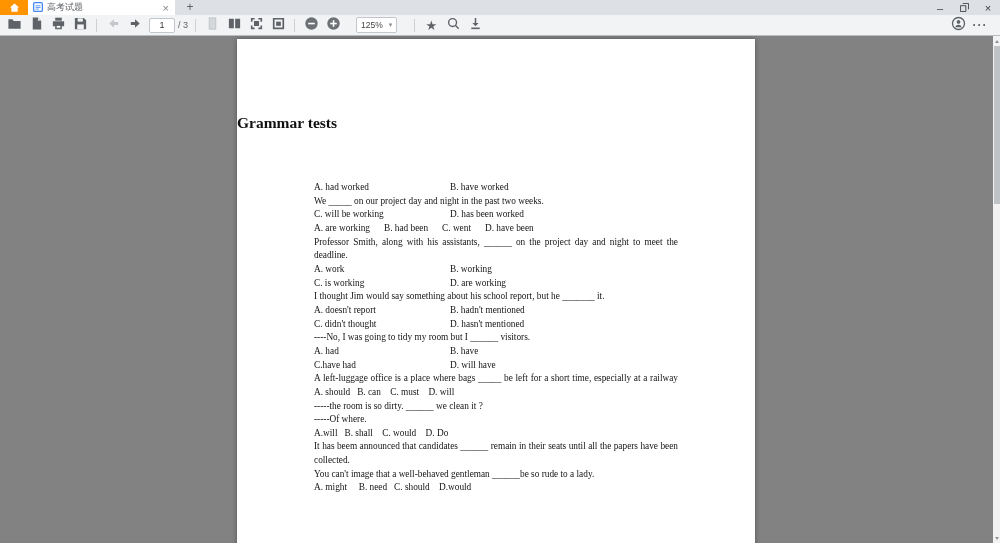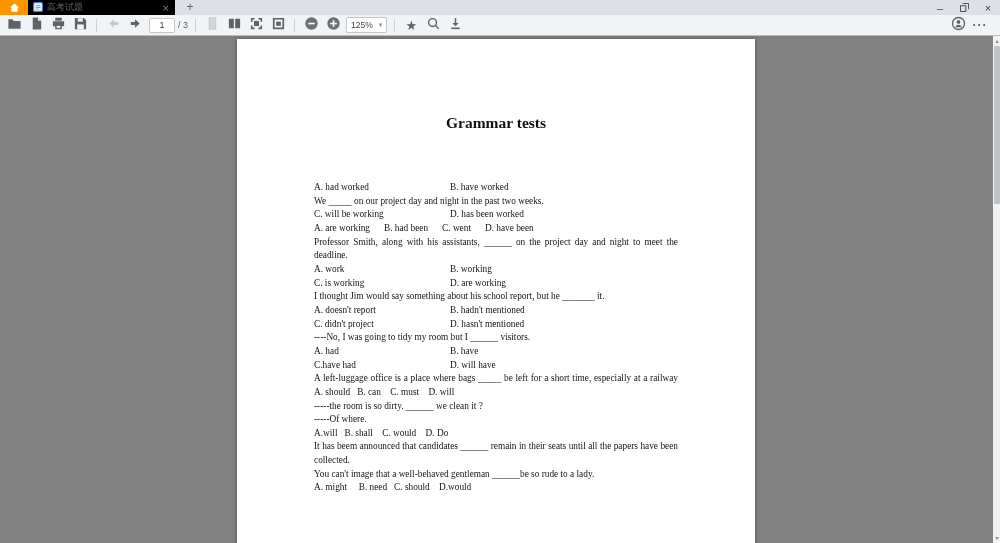--- a/index.html
+++ b/index.html
@@ -4,21 +4,21 @@
 <style>
   * { box-sizing: border-box; margin: 0; padding: 0; }
   html, body { width: 1000px; height: 543px; overflow: hidden; }
   body { font-family: "Liberation Sans", sans-serif; background: #828282; position: relative; }
 
   
   .tabbar { position: absolute; top: 0; left: 0; width: 1000px; height: 15px;
             background: #dde0e4; display: flex; align-items: stretch; }
   .home-btn { width: 28px; height: 15px; background: #ff9300; display: flex;
               align-items: center; justify-content: center; cursor: pointer; flex: none; }
-  .tab { width: 147px; background: #000000; display: flex; align-items: center;
+  .tab { width: 147px; background: #ffffff; display: flex; align-items: center;
          padding: 0 6px 0 5px; gap: 4px; font-size: 9px; color: #5f6368; flex: none; }
   .tab-title { overflow: hidden; white-space: nowrap; }
   .tab-close { margin-left: auto; font-size: 11px; line-height: 10px; color: #80858b; cursor: pointer; }
   .newtab { width: 18px; text-align: center; font-size: 12px; color: #5f6368;
             line-height: 14px; margin-left: 6px; cursor: pointer; flex: none; }
   .wincontrols { position: absolute; right: 0; top: 0; height: 15px; display: flex;
                  align-items: center; gap: 0; }
   .winbtn { width: 24px; height: 15px; display: flex; align-items: center; justify-content: center;
             font-size: 11px; color: #3c4043; cursor: pointer; }
 
@@ -26,33 +26,33 @@
   .toolbar { position: absolute; top: 15px; left: 0; width: 1000px; height: 21px;
              background: #f2f3f5; border-bottom: 1px solid #b9bcbf;
              display: flex; align-items: center; padding: 0 3px; }
   .tbtn { width: 21px; height: 19px; display: flex; align-items: center; justify-content: center;
           cursor: pointer; flex: none; margin: 0 0.5px; }
   .sep { width: 1px; height: 13px; background: #cdd0d4; margin: 0 5px; flex: none; }
   .page-input { width: 26px; height: 15px; border: 1px solid #c3c7cb; background: #fff;
                 font-size: 9px; text-align: center; color: #333; border-radius: 2px; margin: 0 3px; }
   .page-total { font-size: 9px; color: #5f6368; margin-right: 2px; white-space: pre; }
   .zoom-box { height: 16px; border: 1px solid #c3c7cb; background: #fff; border-radius: 2px;
-              display: flex; align-items: center; padding: 0 4px; gap: 6px; margin: 0 2px;
+              display: flex; align-items: center; padding: 0 4px; gap: 6px; margin: 0 12px;
               font-size: 8.5px; color: #444; cursor: pointer; }
   .zoom-caret { font-size: 7px; color: #8a8f94; }
   .star-glyph { font-size: 13px; color: #5f6368; line-height: 13px; }
   .tb-right { margin-left: auto; display: flex; align-items: center; padding-right: 6px; }
   .more-dots { font-size: 12px; color: #5f6368; letter-spacing: 1px; font-weight: bold; }
 
   
   .viewport { position: absolute; top: 36px; left: 0; width: 993px; height: 507px;
               background: #828282; overflow: hidden; }
   .page { position: absolute; left: 237px; top: 3px; width: 518px; height: 820px;
           background: #fff; box-shadow: 0 0 5px rgba(0,0,0,0.35); }
-  .doc-title { position: absolute; top: 74px; left: 0; width: 100%; text-align: center;
+  .doc-title { position: absolute; top: 74px; left: 0; width: 100%; 
                font-family: "Liberation Serif", serif; font-weight: bold; font-size: 15.5px;
                color: #111; line-height: 20px; }
   .doc-body { position: absolute; left: 77px; top: 142px; width: 364px;
               font-family: "Liberation Serif", serif; font-size: 9.3px;
               line-height: 13.65px; color: #141414; }
   .line { white-space: pre-wrap; }
   .line.justify { text-align: justify; text-align-last: justify; white-space: normal; }
   .col-left { display: inline-block; min-width: 136px; }
 
   
@@ -249,21 +249,21 @@
         <div class="line"><span class="col-left">A. had worked</span><span>B. have worked</span></div>
         <div class="line">We _____ on our project day and night in the past two weeks.</div>
         <div class="line"><span class="col-left">C. will be working</span><span>D. has been worked</span></div>
         <div class="line">A. are working      B. had been      C. went      D. have been</div>
         <div class="line justify">Professor Smith, along with his assistants, ______ on the project day and night to meet the</div>
         <div class="line">deadline.</div>
         <div class="line"><span class="col-left">A. work</span><span>B. working</span></div>
         <div class="line"><span class="col-left">C. is working</span><span>D. are working</span></div>
         <div class="line">I thought Jim would say something about his school report, but he _______ it.</div>
         <div class="line"><span class="col-left">A. doesn't report</span><span>B. hadn't mentioned</span></div>
-        <div class="line"><span class="col-left">C. didn't project</span><span>D. hasn't mentioned</span></div>
+        <div class="line"><span class="col-left">C. didn't thought</span><span>D. hasn't mentioned</span></div>
         <div class="line">----No, I was going to tidy my room but I ______ visitors.</div>
         <div class="line"><span class="col-left">A. had</span><span>B. have</span></div>
         <div class="line"><span class="col-left">C.have had</span><span>D. will have</span></div>
         <div class="line justify">A left-luggage office is a place where bags _____ be left for a short time, especially at a railway</div>
         <div class="line">A. should   B. can    C. must    D. will</div>
         <div class="line">-----the room is so dirty. ______ we clean it ?</div>
         <div class="line">-----Of where.</div>
         <div class="line">A.will   B. shall    C. would    D. Do</div>
         <div class="line justify">It has beem announced that candidates ______ remain in their seats until all the papers have been</div>
         <div class="line">collected.</div>

